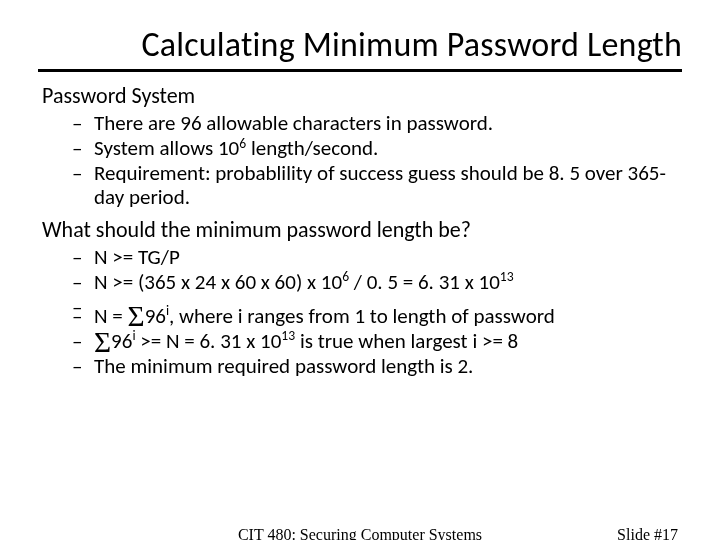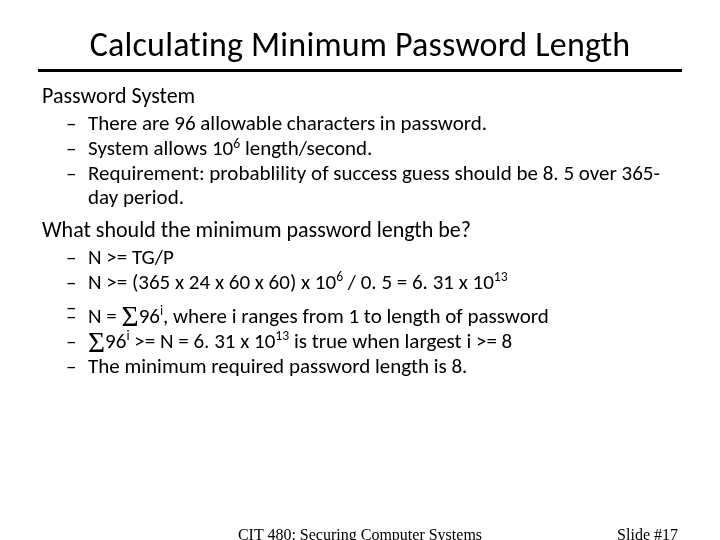--- a/index.html
+++ b/index.html
@@ -14,21 +14,21 @@
   .slide {
     width: 720px;
     height: 540px;
     position: relative;
     box-sizing: border-box;
     padding: 18px 38px 0 38px;
   }
   .title {
     font-size: 34px;
     font-weight: 400;
-    text-align: center;
+    text-align: right;
     margin: 6px 0 4px 0;
     letter-spacing: 0.2px;
   }
   .rule {
     border: none;
     border-top: 3px solid #000;
     margin: 4px 0 10px 0;
   }
   .sect {
     font-size: 22px;
@@ -36,21 +36,21 @@
   }
   .bullets {
     margin: 0 0 6px 0;
     padding: 0 0 0 50px;
   }
   .bullets li {
     list-style: none;
     position: relative;
     font-size: 21px;
     line-height: 1.15;
-    margin: 1px 0;
+    margin: 1px 6px;
   }
   .bullets li::before {
     content: "–";
     position: absolute;
     left: -22px;
   }
   .ital { }
   .sup { font-size: 0.65em; position: relative; top: -0.55em; }
   .sigma {
     font-family: "Segoe UI Symbol", "Times New Roman", serif;
@@ -95,21 +95,21 @@
     <li><span>Requirement: probablility of success guess should be 8. 5 over 365-day period.</span></li>
   </ul>
 
   <div class="sect">What should the minimum password length be?</div>
   <ul class="bullets">
     <li><span class="ital">N &gt;= TG/P</span></li>
     <li><span class="ital">N &gt;= (365 x 24 x 60 x 60) x 10</span><span class="ital sup">6</span><span class="ital"> / 0. 5 = 6. 31 x 10</span><span class="ital sup">13</span></li>
     <li class="spacer" style="list-style:none"></li>
     <li><span class="ital">N = </span><span class="sigma">Σ</span><span class="ital">96</span><span class="ital sup">i</span><span class="ital">, where i ranges from 1 to length of password</span></li>
     <li><span class="sigma">Σ</span><span>96</span><span class="sup">i</span><span> &gt;= N = 6. 31 x 10</span><span class="sup">13</span><span> is true when largest </span><span class="ital">i</span><span> &gt;= 8</span></li>
-    <li><span>The minimum required password length is 8.</span></li>
+    <li><span>The minimum required password length is 2.</span></li>
   </ul>
 
   <div class="footer">
     <div class="foot-center">CIT 480: Securing Computer Systems</div>
     <div class="foot-right">Slide #17</div>
   </div>
 
 </div>
 
 </body></html>

